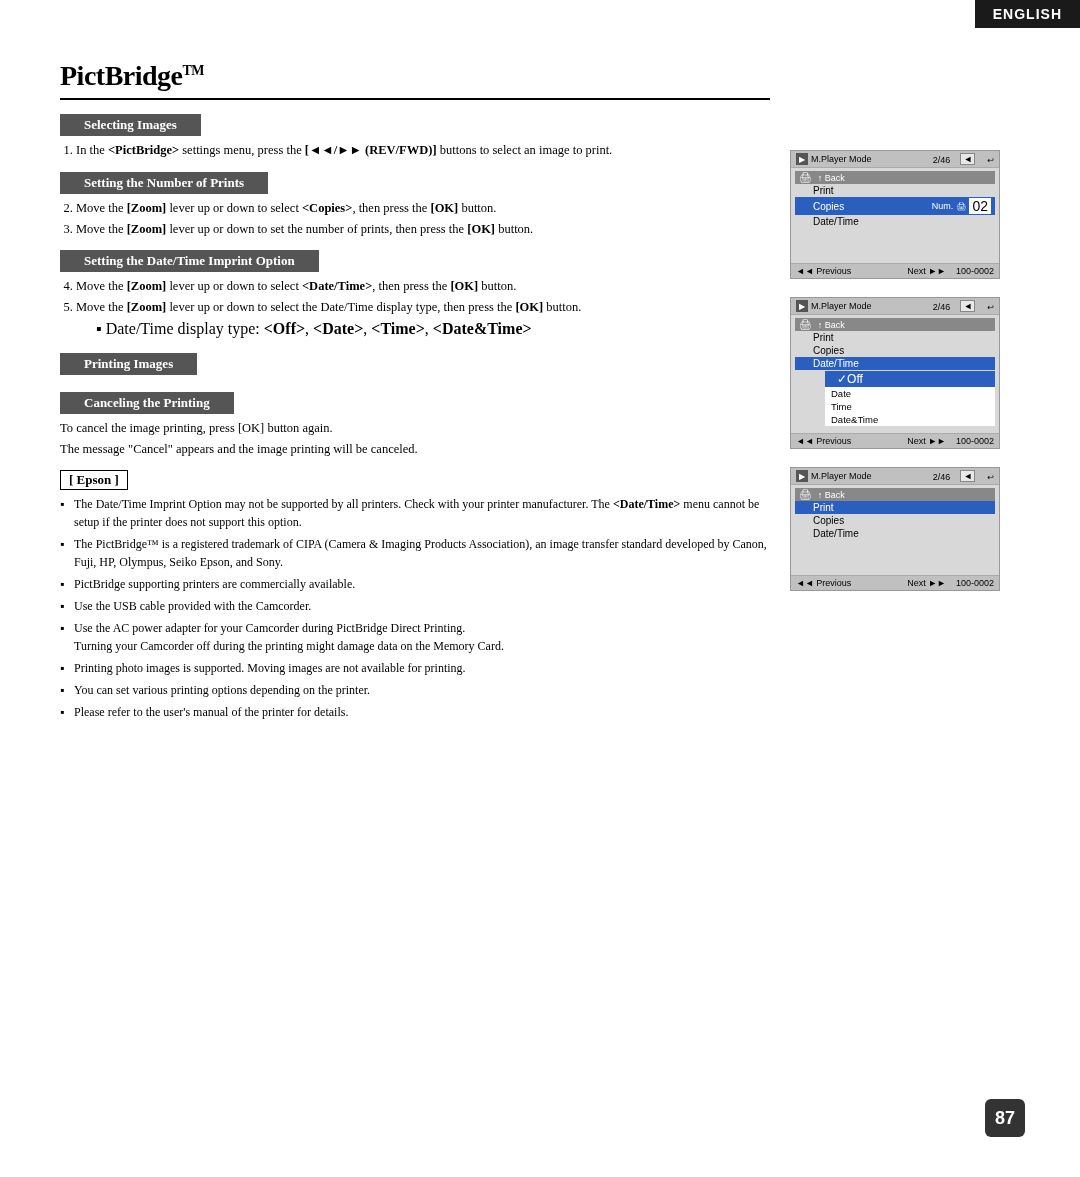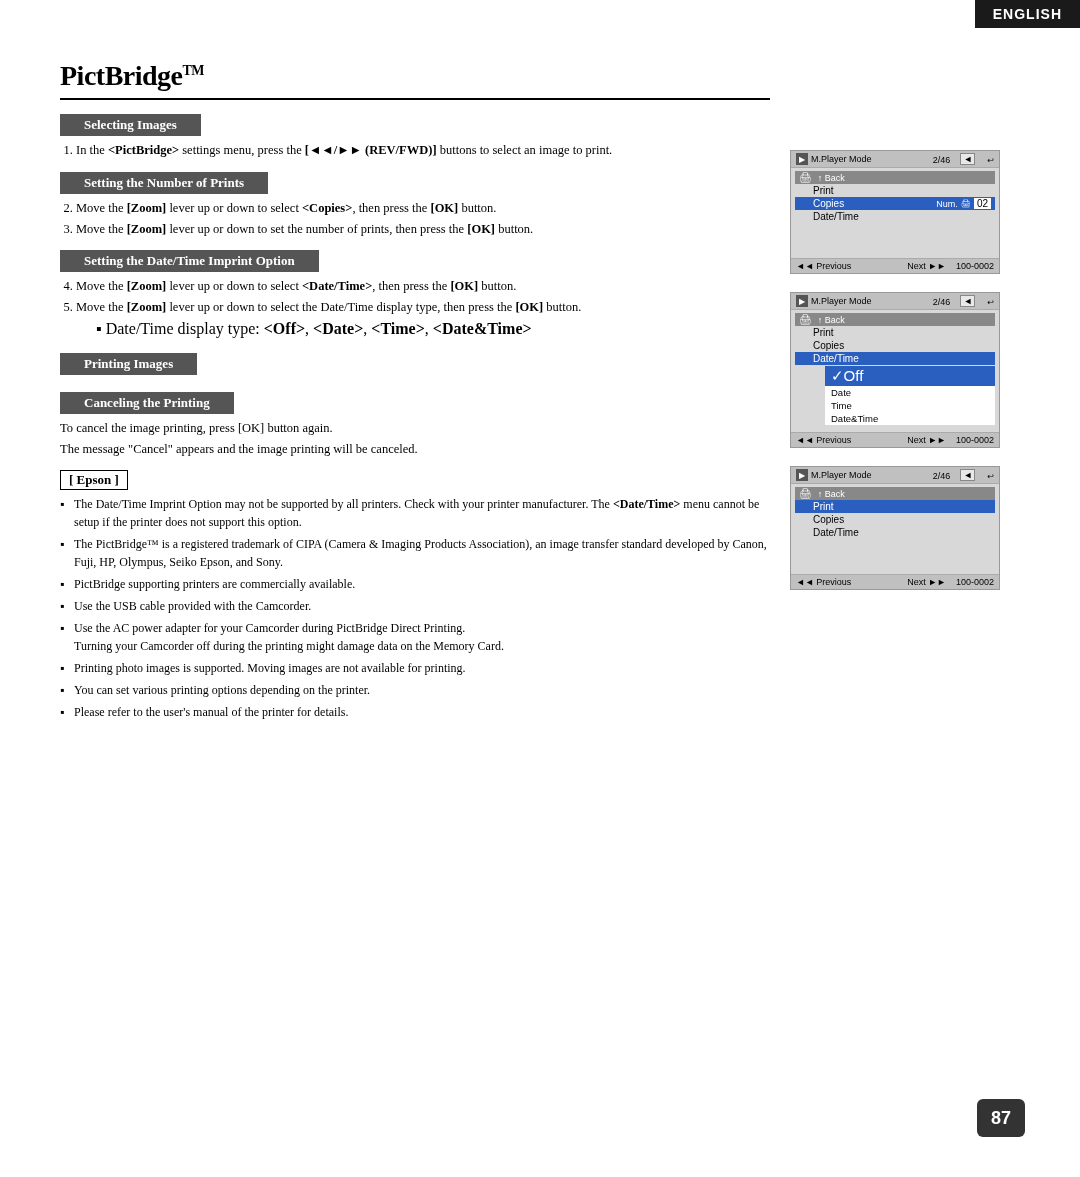--- a/index.html
+++ b/index.html
@@ -125,21 +125,21 @@
     }
     
     .page-number {
       position: absolute;
       bottom: 40px;
       right: 55px;
       background: #333;
       color: #fff;
       font-weight: bold;
       font-size: 18px;
-      width: 48px;
+      width: 40px;
       height: 38px;
       border-radius: 6px;
       display: flex;
       align-items: center;
       justify-content: center;
     }
 
     
     .cam-ui {
       border: 1.5px solid #999;
@@ -318,21 +318,21 @@
         <div class="cam-inner" style="padding:3px 4px;">
           <div class="cam-menu-row header-row">
             <span class="cam-printer-icon">🖨</span>
             <span style="margin-left:3px;">↑ Back</span>
           </div>
           <div class="cam-menu-row">
             <span style="margin-left:14px;">Print</span>
           </div>
           <div class="cam-row-with-val highlighted">
             <span style="margin-left:14px;">Copies</span>
-            <span style="display:flex;align-items:center;gap:3px;font-size:9px;">Num. <span style="font-size:8px;">🖨</span> <span style="background:#fff;color:#000;padding:0 3px;font-size:10px;">02</span></span>
+            <span style="display:flex;align-items:center;gap:3px;font-size:9px;">Num. <span style="font-size:8px;">🖨</span> <span style="background:#fff;color:#000;padding:0 3px;font-size:14px;">02</span></span>
           </div>
           <div class="cam-menu-row">
             <span style="margin-left:14px;">Date/Time</span>
           </div>
           <div style="height:14px;"></div>
           <div style="height:14px;"></div>
         </div>
         <div class="cam-bottom-bar">
           <span>◄◄ Previous</span>
           <span>Next ►► &nbsp;&nbsp; 100-0002</span>
@@ -360,21 +360,21 @@
             <span style="margin-left:14px;">Print</span>
           </div>
           <div class="cam-menu-row">
             <span style="margin-left:14px;">Copies</span>
           </div>
           <div class="cam-row-with-val highlighted">
             <span style="margin-left:14px;">Date/Time</span>
           </div>
 
           <div style="margin-left:30px;margin-top:1px;">
-            <div style="background:#2a5fbf;color:#fff;padding:1px 6px;font-size:15px;">✓Off</div>
+            <div style="background:#2a5fbf;color:#fff;padding:1px 12px;font-size:12px;">✓Off</div>
             <div style="background:#fff;padding:1px 6px;font-size:9.5px;">Date</div>
             <div style="background:#fff;padding:1px 6px;font-size:9.5px;">Time</div>
             <div style="background:#fff;padding:1px 6px;font-size:9.5px;">Date&amp;Time</div>
           </div>
         </div>
         <div class="cam-bottom-bar">
           <span>◄◄ Previous</span>
           <span>Next ►► &nbsp;&nbsp; 100-0002</span>
         </div>
       </div>

